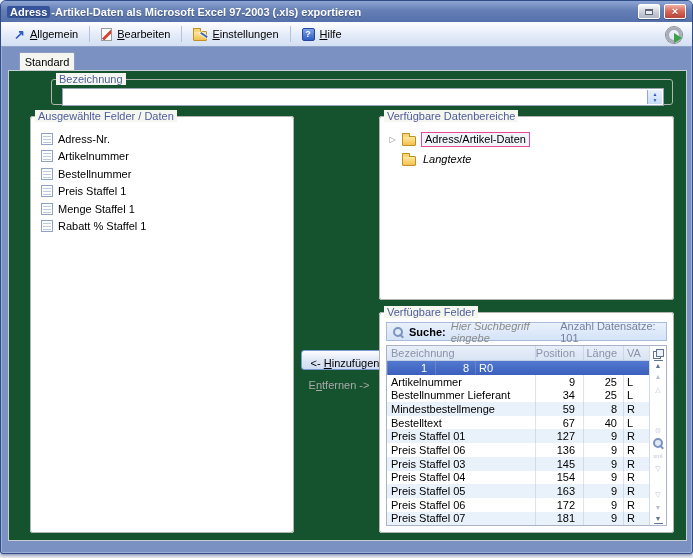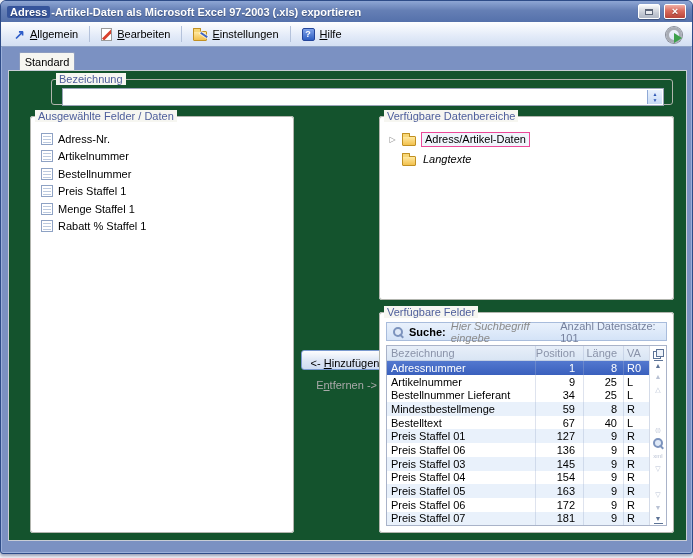--- a/index.html
+++ b/index.html
@@ -73,21 +73,21 @@
   .sel-list { padding:8px 0 0 10px; }
   .sel-item { display:flex; align-items:center; gap:5px; height:17.5px; }
   .grid-icon { width:12px; height:12px; border:1px solid #8ea2c4; flex:none;
     background:repeating-linear-gradient(to bottom,#fff 0 2px,#bccadf 2px 3px);
     box-shadow:inset 0 0 0 1px #fff; }
 
   
   #add-btn { position:absolute; left:292px; top:279px; width:88px; height:20px;
     background:linear-gradient(#fdfdfe,#dde6f5 55%,#cfdcf1); border:1px solid #7a99cf;
     border-radius:3px; display:flex; align-items:flex-end; justify-content:center; }
-  #remove-lbl { position:absolute; left:292px; top:308px; width:76px; text-align:right; color:#a9a9a9; }
+  #remove-lbl { position:absolute; left:292px; top:308px; width:76px; text-align:center; color:#a9a9a9; }
 
   
   #fs-areas { left:370px; top:39px; width:295px; height:190px; background:#fff; }
   .tree { padding:7px 0 0 8px; }
   .tree-row { display:flex; align-items:center; height:20px; gap:5px; }
   .tw-expander { width:9px; text-align:center; color:#8a8a8a; font-size:8px; }
   .tw-indent { width:9px; }
   .tree-label-box { border:1px solid #ec4899; background:#f0f5fc; padding:0 3px; height:15px; display:flex; align-items:center; }
   .tree-label { padding-left:2px;font-style:italic; }
 
@@ -253,21 +253,20 @@
 
       <div class="ftable">
         <div class="tcols">
           <div class="thead">
             <span class="c-name">Bezeichnung</span>
             <span class="c-pos">Position</span>
             <span class="c-len">Länge</span>
             <span class="c-va">VA</span>
           </div>
           <div class="trow sel">
-            <span class="c-name">Adressnummer</span>
               <span class="c-pos">1</span>
               <span class="c-len">8</span>
               <span class="c-va">R0</span>
           </div>
           <div class="trow">
             <span class="c-name">Artikelnummer</span>
               <span class="c-pos">9</span>
               <span class="c-len">25</span>
               <span class="c-va">L</span>
           </div>

